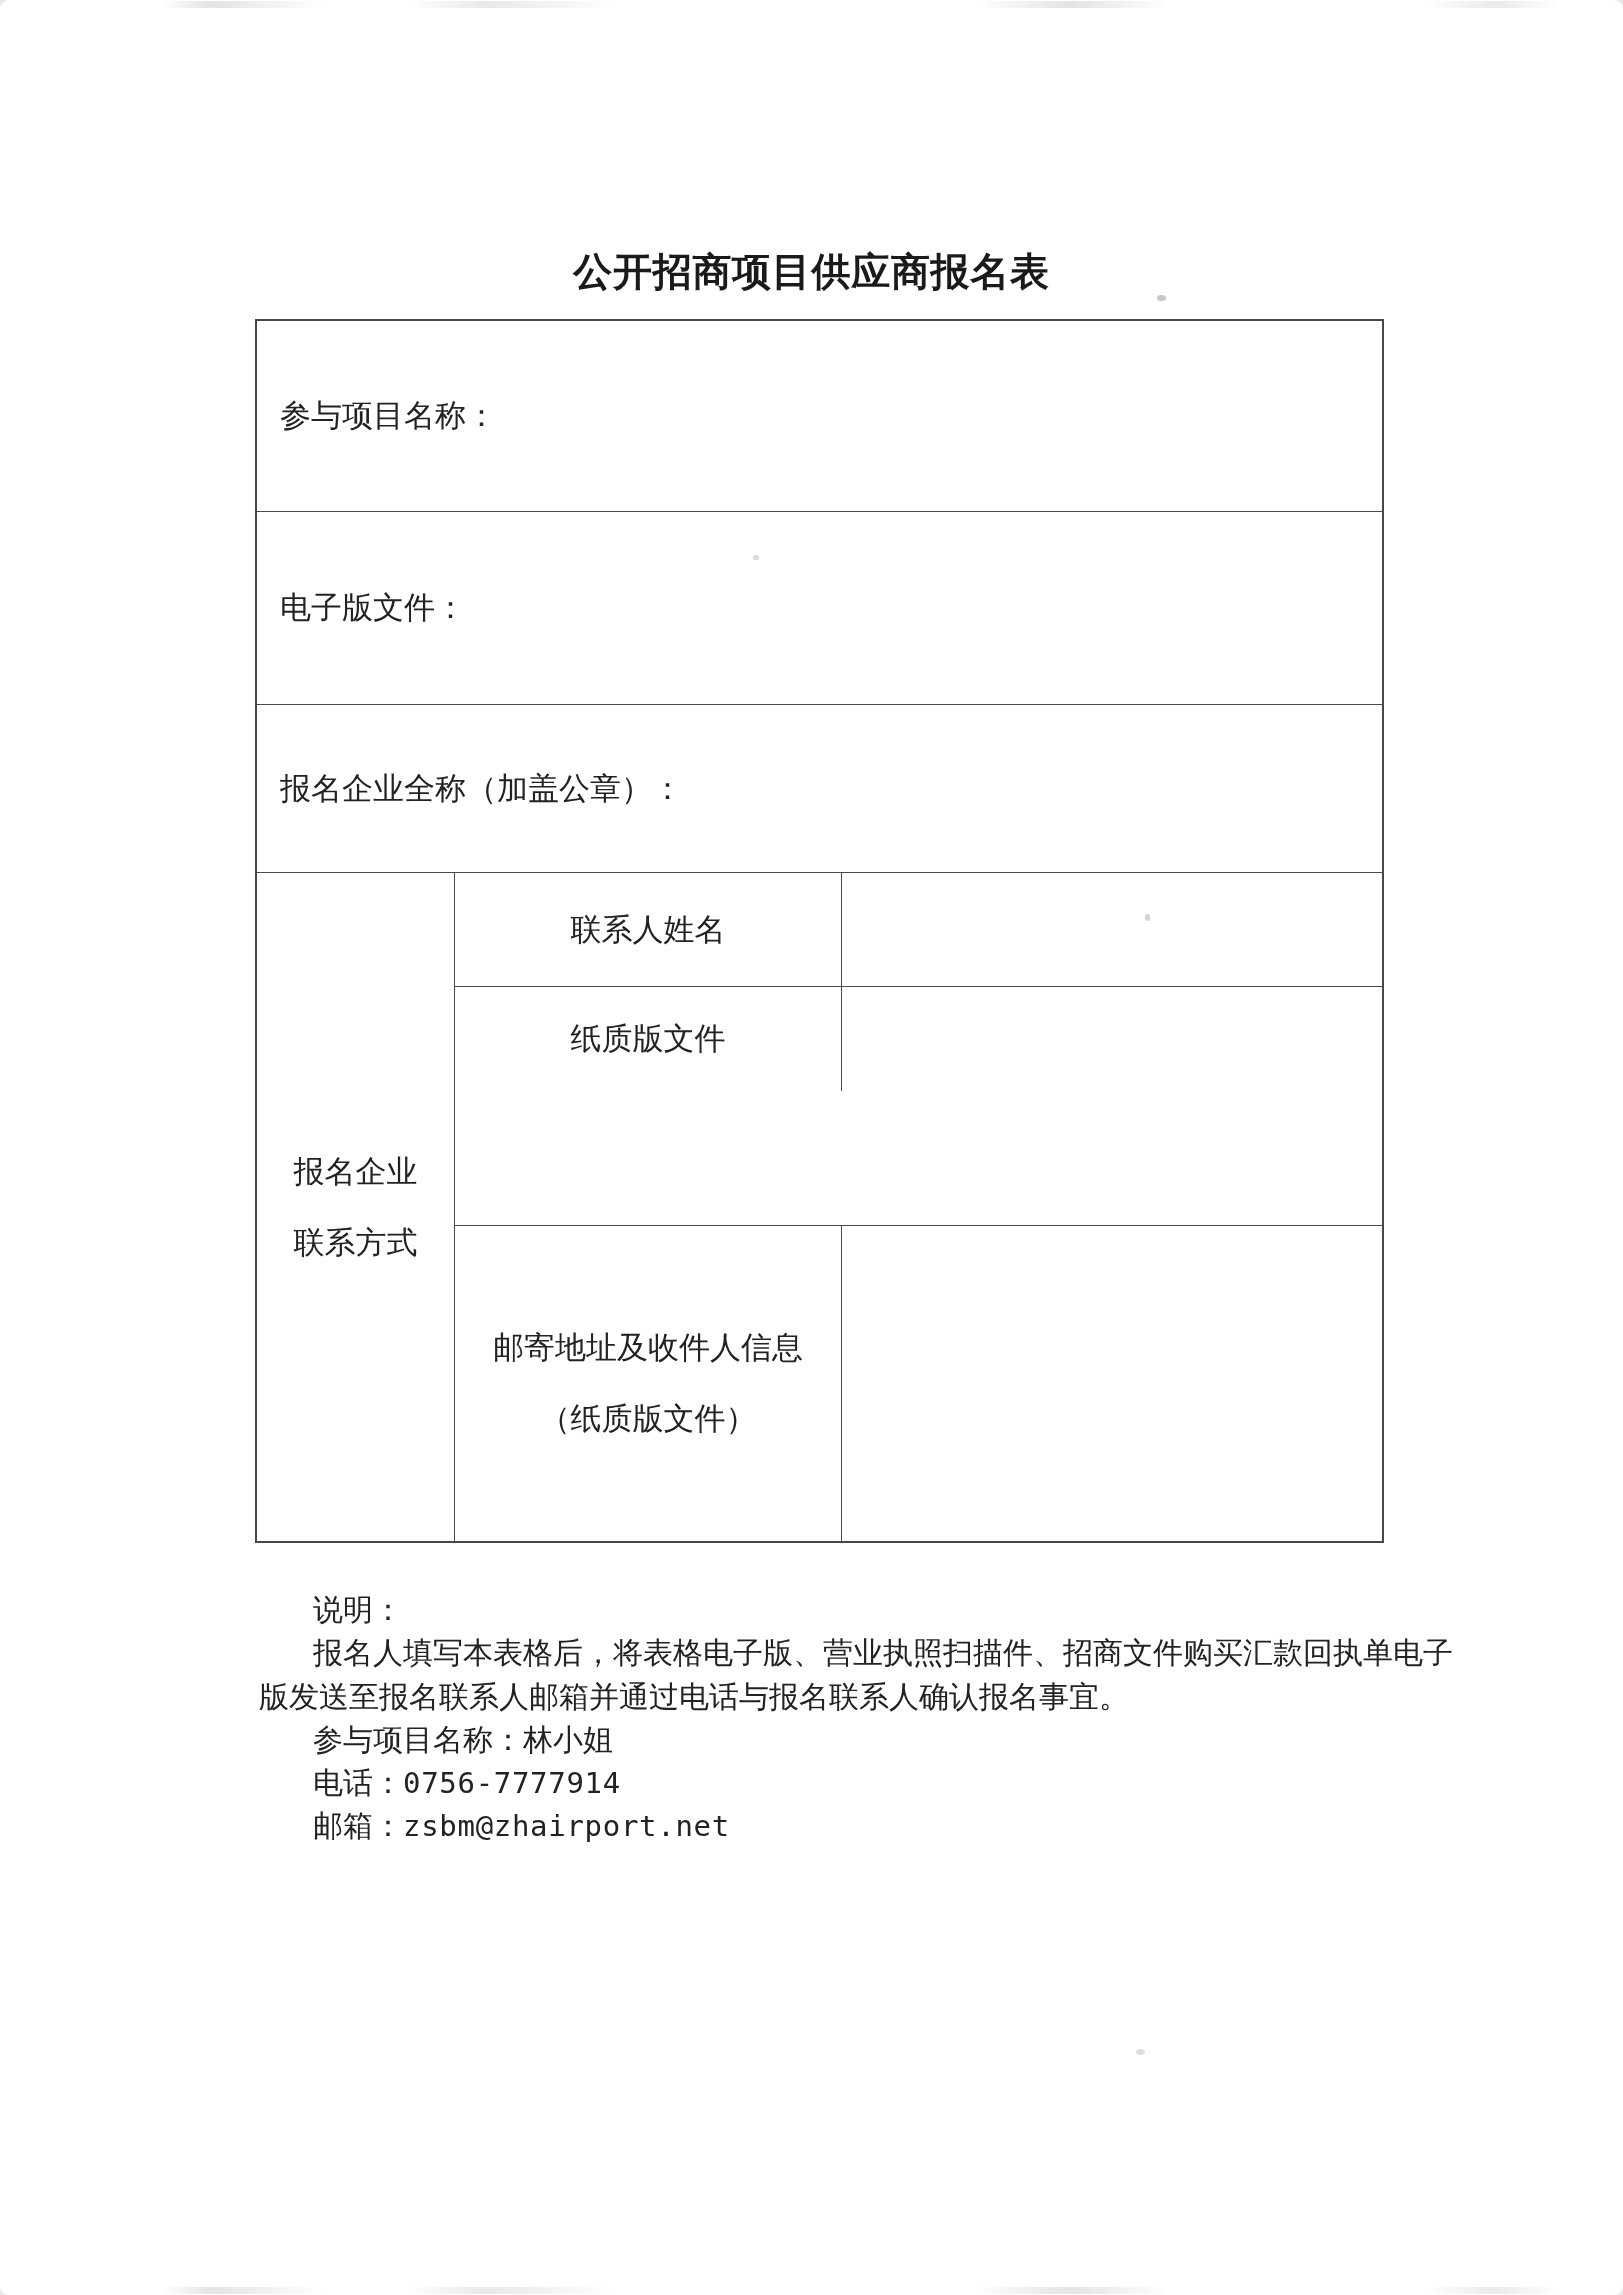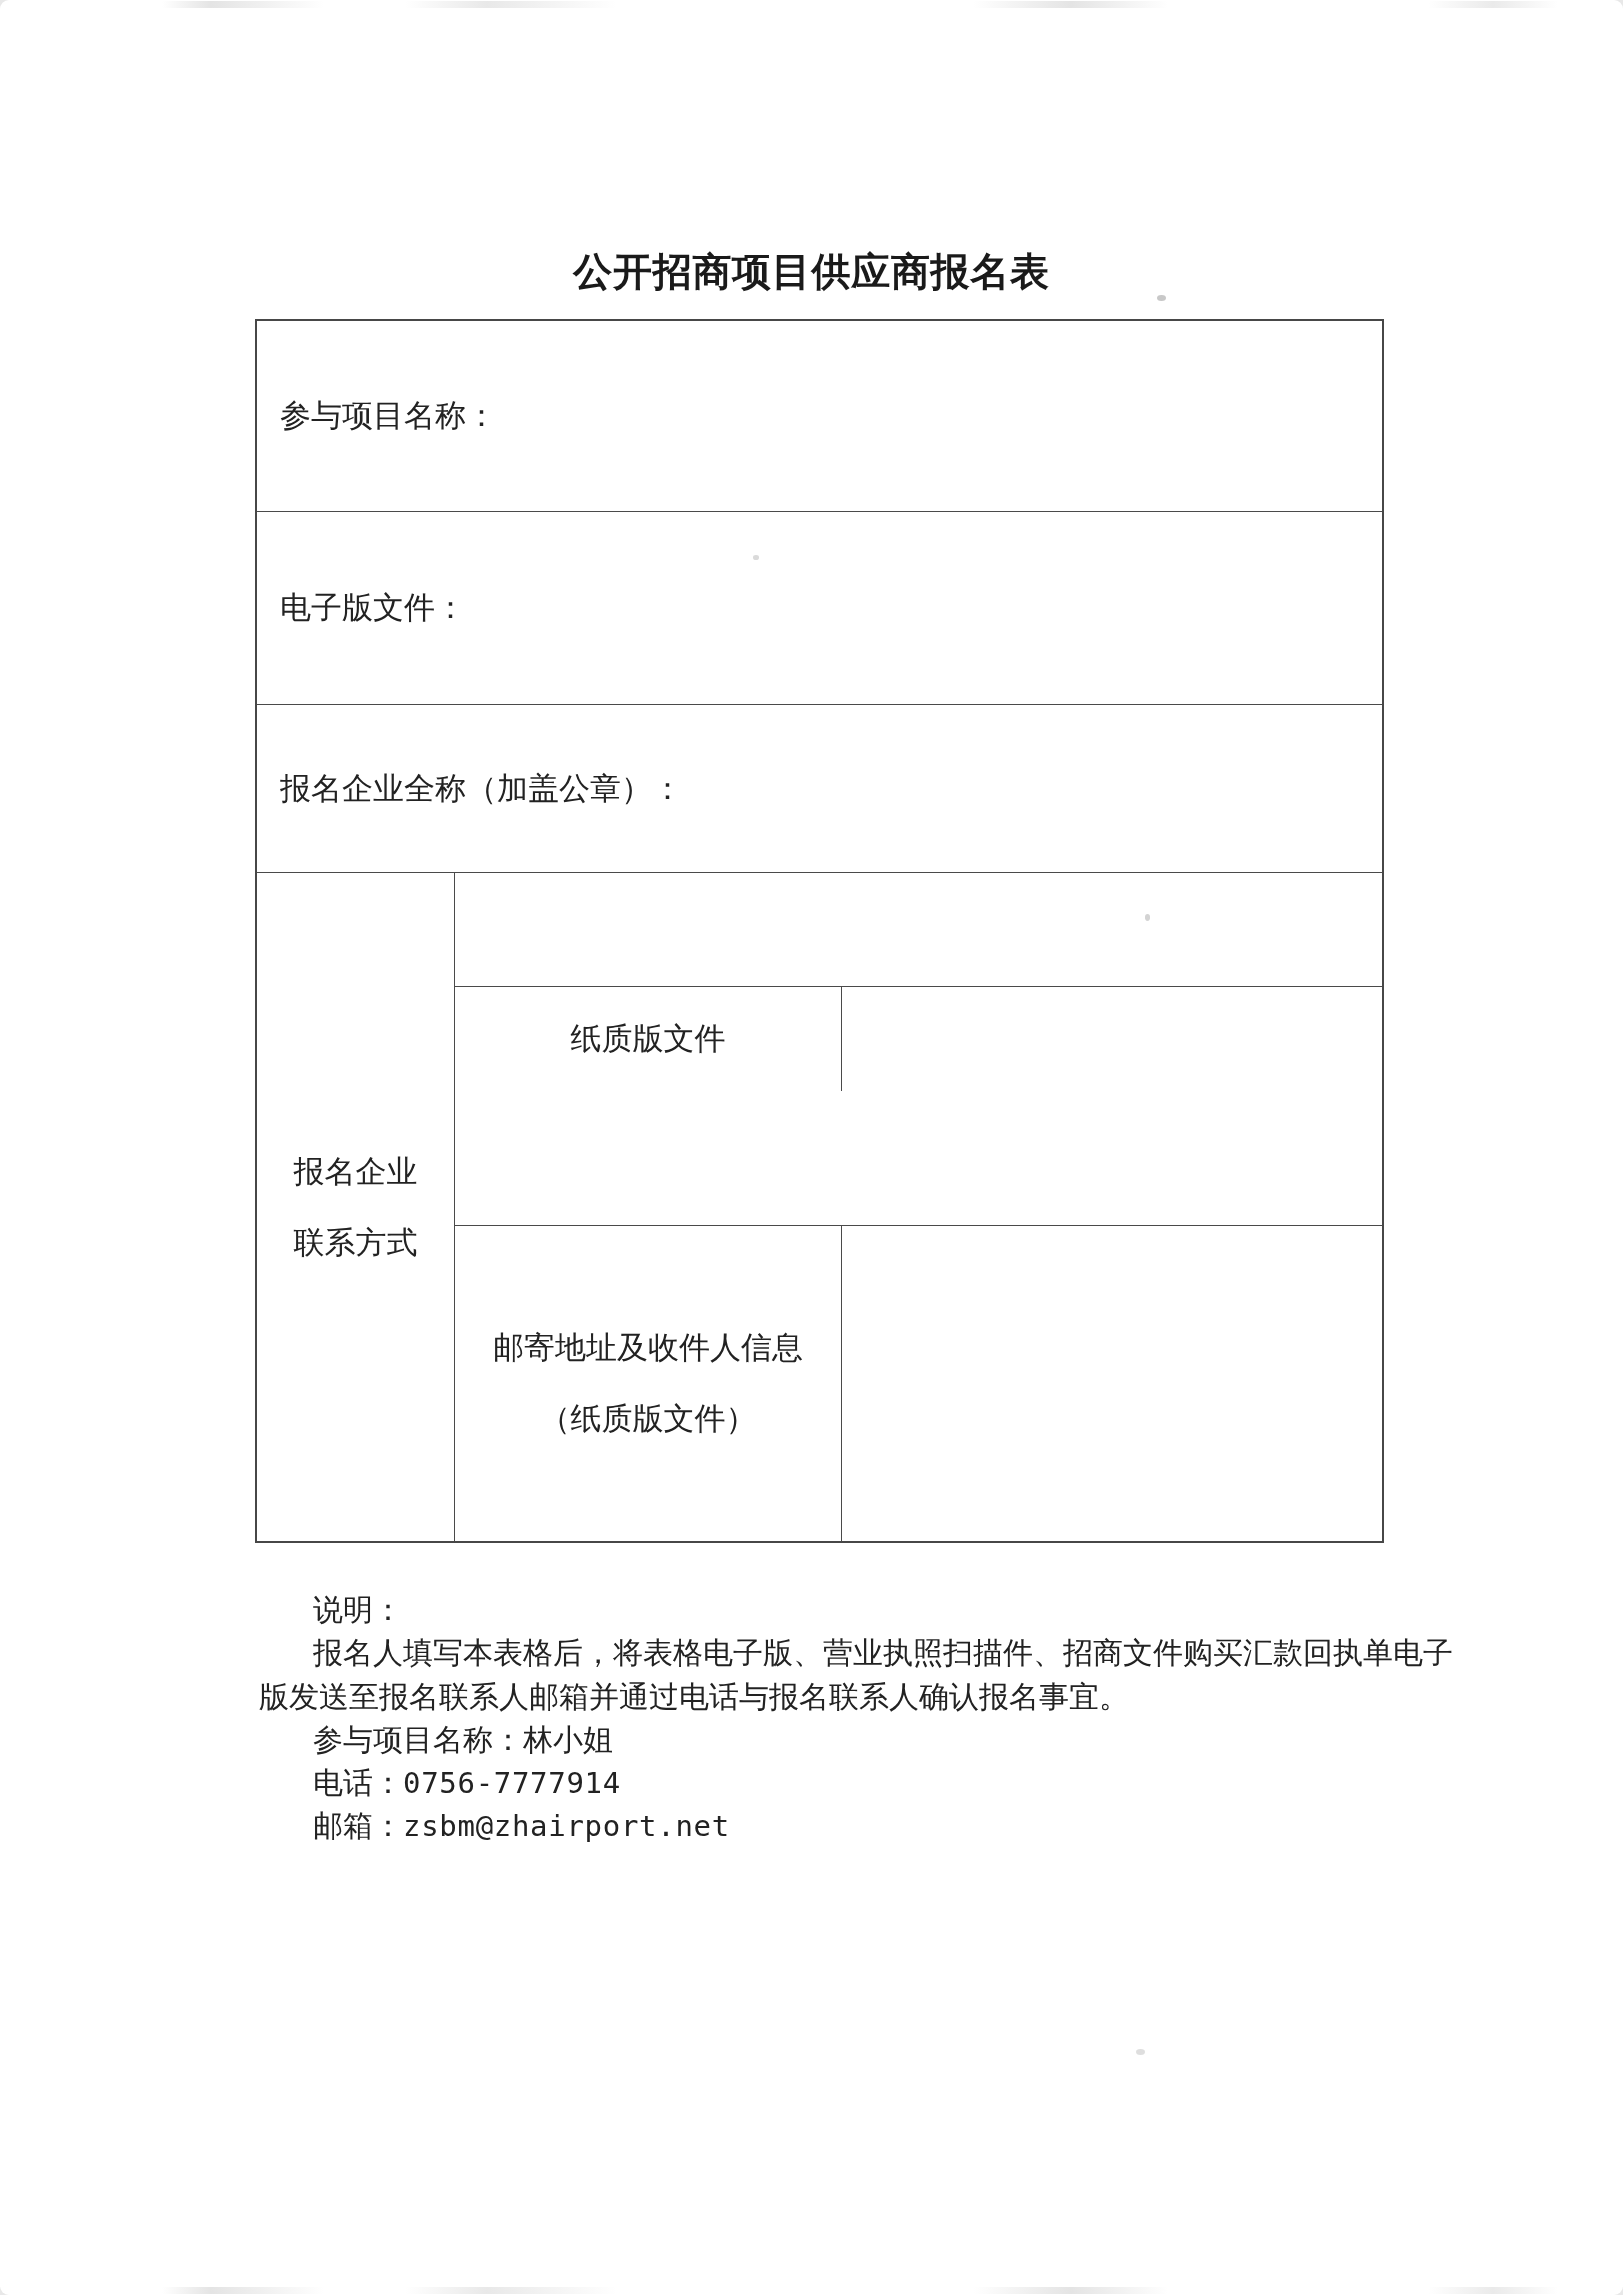--- a/index.html
+++ b/index.html
@@ -100,20 +100,23 @@
     </div>
 
     <div class="contact-section">
 
       <div class="group-cell">
         <span>报名企业</span>
         <span>联系方式</span>
       </div>
 
       <div class="c-row c-row-1">
+        <div class="c-label">
+          <span>联系人姓名</span>
+        </div>
         <div class="c-value"></div>
       </div>
 
       <div class="c-row c-row-2">
         <div class="c-label">
           <span>纸质版文件</span>
         </div>
         <div class="c-value"></div>
       </div>
 

